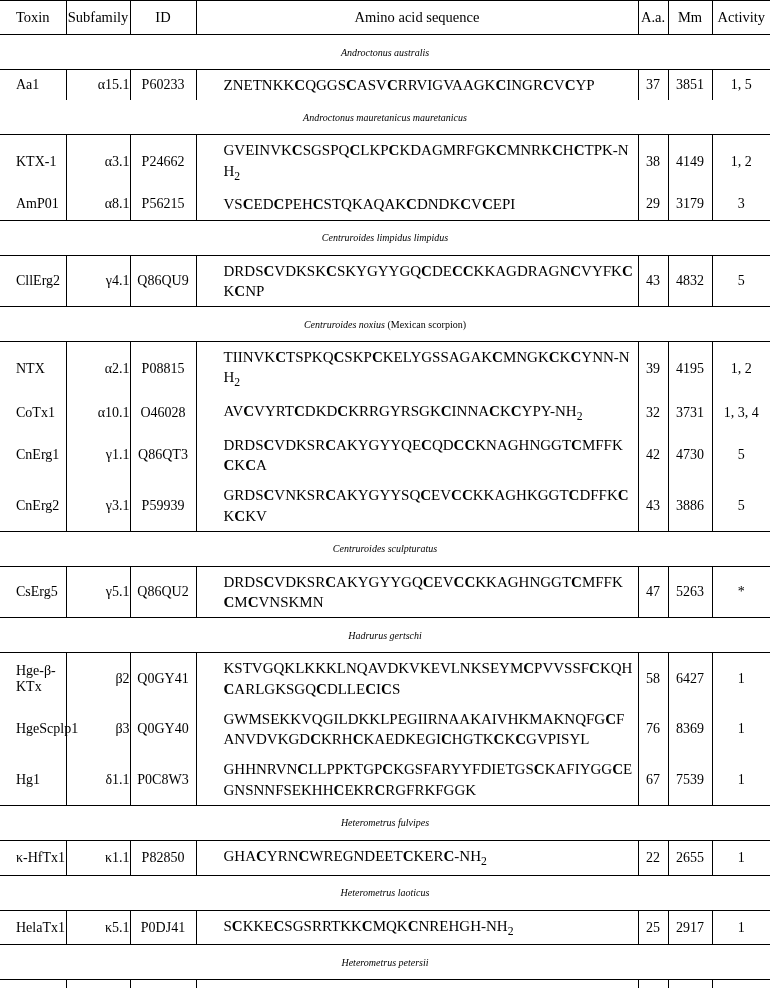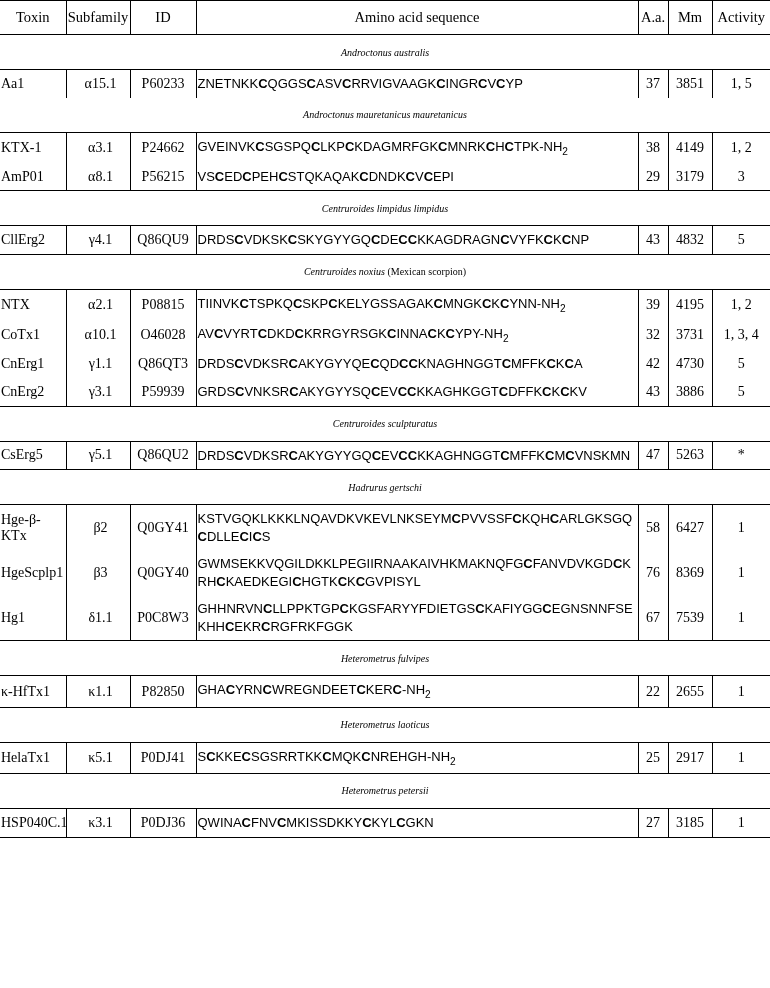--- a/index.html
+++ b/index.html
@@ -67,36 +67,36 @@
   
   tr.data-row td {
     border-right: 1px solid #000;
     font-size: 14px;
     padding-top: 5px;
     padding-bottom: 5px;
   }
   tr.data-row td:last-child { border-right: none; margin-top: 20px; }
 
   tr.data-row td.cell-toxin {
-    padding-left: 1px;
+    padding-left: 16px;
     text-align: left;
   }
   tr.data-row td.cell-sub {
     padding-left: 5px;
-    text-align: center;
+    text-align: right;
   }
   tr.data-row td.cell-id {
     text-align: center;
   }
   tr.data-row td.cell-seq {
-    padding-left: 1px;
+    padding-left: 27px;
     padding-right: 4px;
     text-align: left;
-    font-family: Liberation Sans, sans-serif;
-    font-size: 13px;
+    font-family: Liberation Serif, serif;
+    font-size: 15px;
     letter-spacing: 0px;
     line-height: 1.35;
     word-break: break-all;
   }
   tr.data-row td.cell-aa,
   tr.data-row td.cell-mm,
   tr.data-row td.cell-act {
     text-align: center;
   }
 

